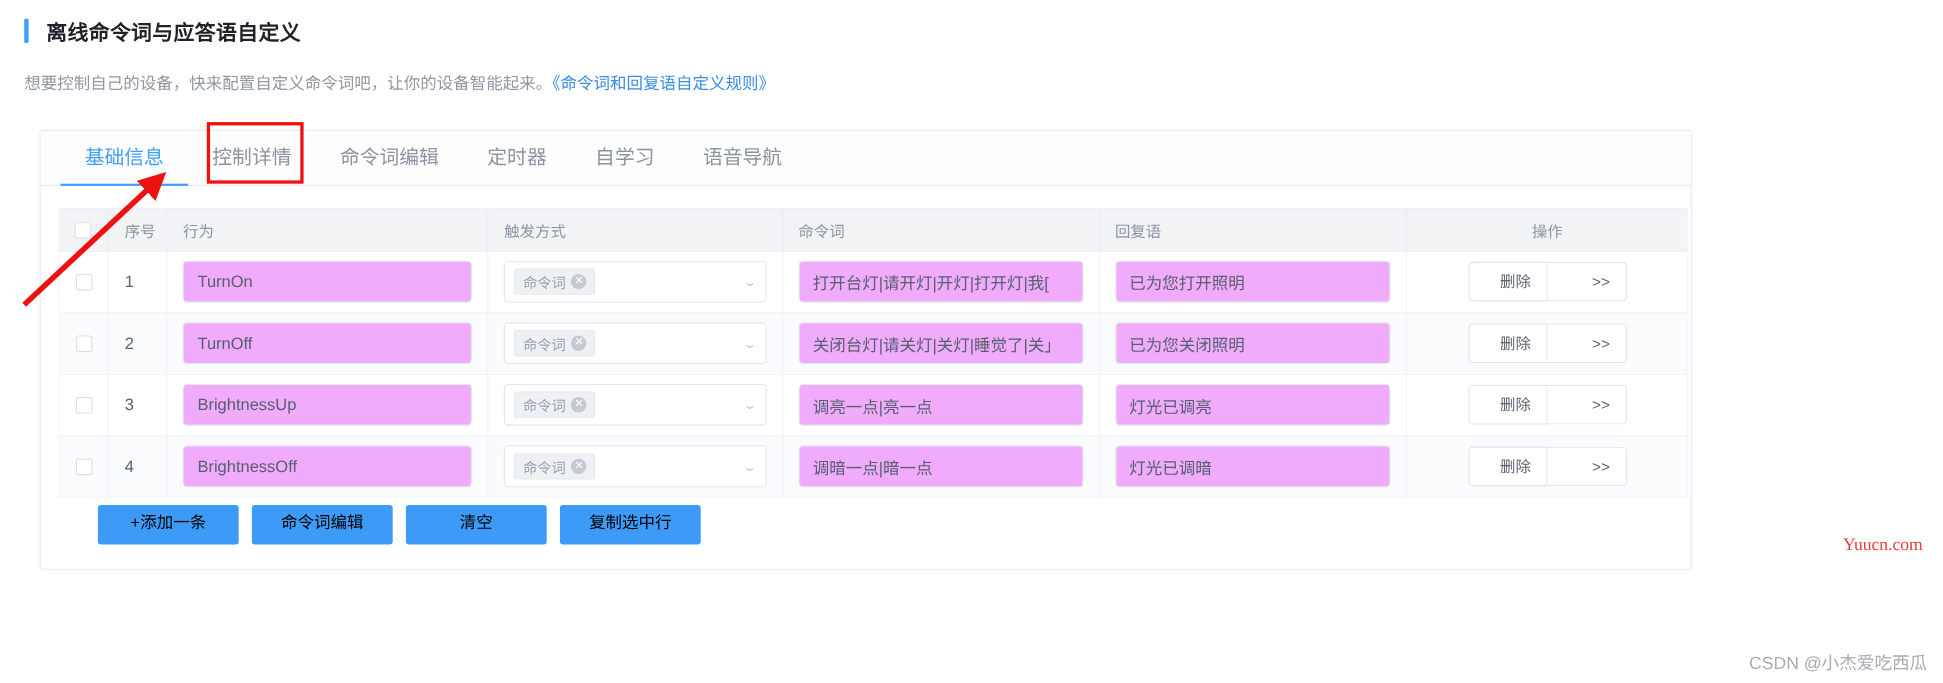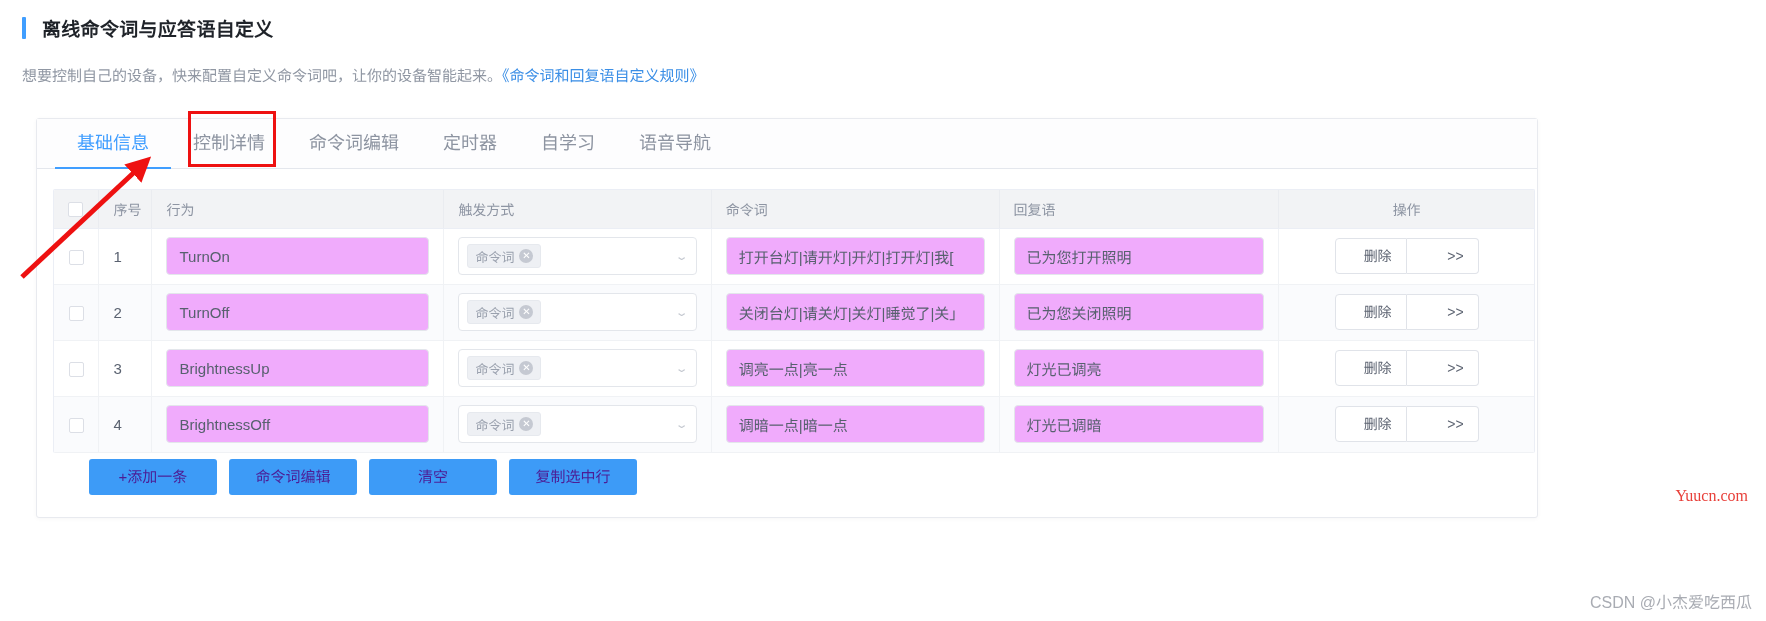--- a/index.html
+++ b/index.html
@@ -273,27 +273,27 @@
     display: flex;
     gap: 12px;
   }
   .btn-primary {
     height: 36px;
     line-height: 36px;
     padding: 0 18px;
     min-width: 128px;
     text-align: center;
     background: #3d9bf7;
-    color: #4c1d95;
+    color: #000000;
     font-size: 15px;
     border: none;
     border-radius: 3px;
     cursor: pointer;
     white-space: nowrap;
-    font-family: Liberation Sans, sans-serif;
+    font-family: Liberation Mono, monospace;
   }
 
   
   .wm-red {
     position: absolute;
     right: 18px;
     top: 487px;
     font-size: 16px;
     color: #e8403a;
     font-family: "Liberation Serif", serif;

